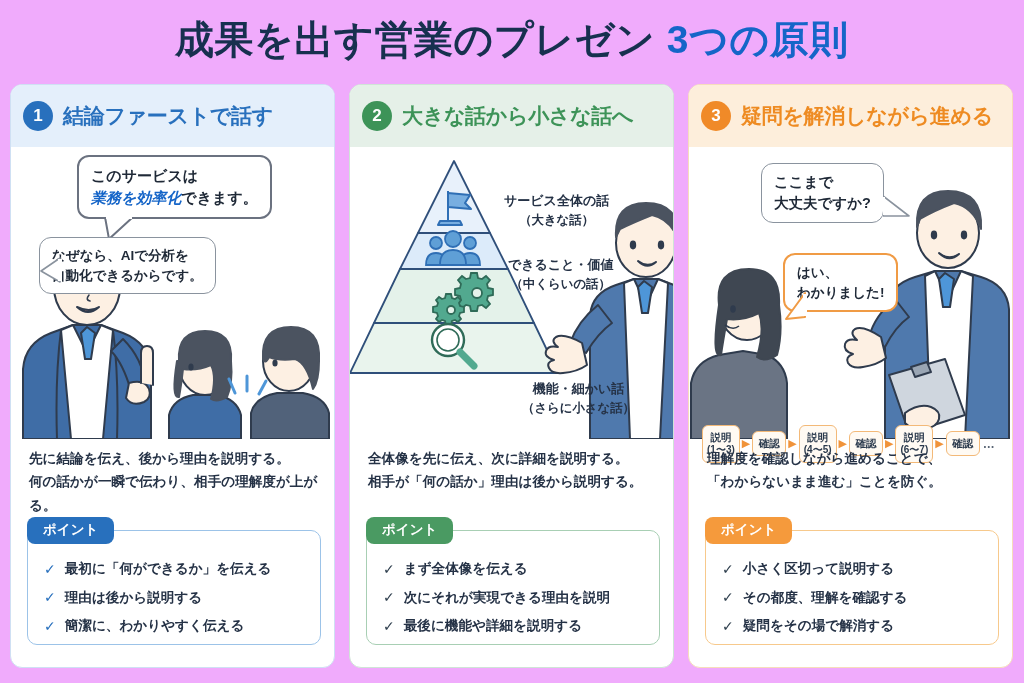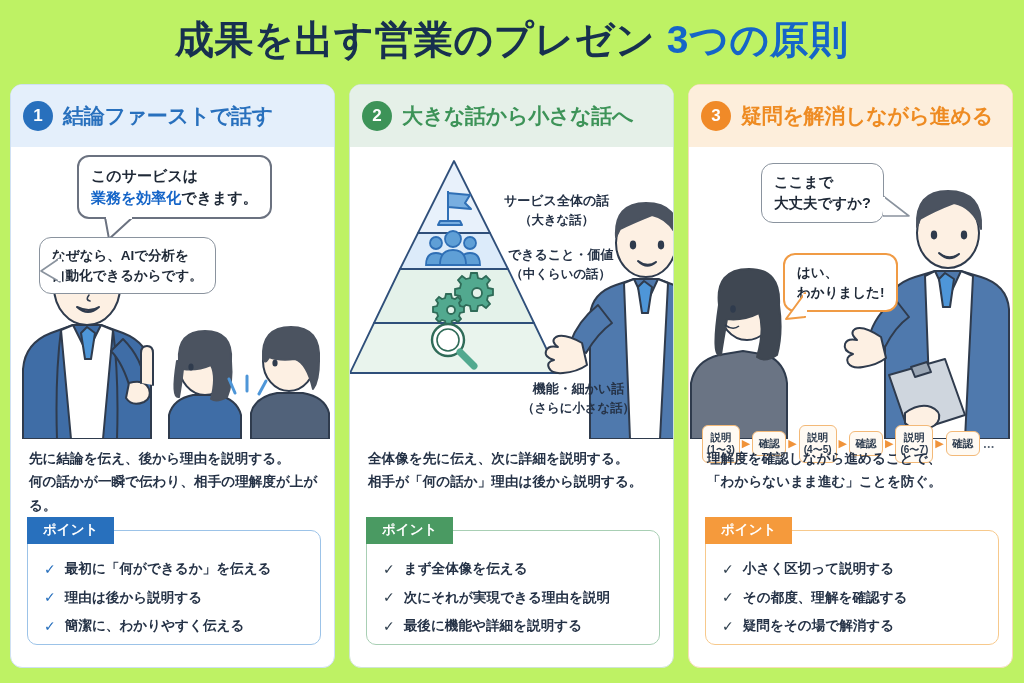--- a/index.html
+++ b/index.html
@@ -2,21 +2,21 @@
 <html lang="ja"><head>
 <meta charset="utf-8">
 <style>
   * { box-sizing: border-box; margin: 0; padding: 0; }
   html, body {
     width: 1024px; height: 683px;
     background: #ffffff;
     font-family: "Liberation Sans", "DejaVu Sans", sans-serif;
     overflow: hidden;
   }
-  #page { position: relative; width: 1024px; height: 683px; background: #bef264; }
+  #page { position: relative; width: 1024px; height: 683px; background: #f0abfc; }
 
   
   .title {
     position: absolute; top: 13px; left: 0; width: 1024px;
     text-align: center;
     font-size: 39px; font-weight: 700; letter-spacing: .5px;
     color: #17304f; white-space: nowrap;
   }
   .title .accent { color: #1565c8; }
 
@@ -58,35 +58,35 @@
   .illus { position: relative; height: 220px; width: 100%; }
   .illus svg { position: absolute; top: 0; left: 0; }
 
   
   .bubble {
     position: absolute; background: #fff;
     border: 2px solid #6b7280; border-radius: 12px;
     padding: 8px 12px; font-size: 15px; line-height: 1.45;
     color: #1f2937; font-weight: 700; white-space: nowrap;
   }
-  .bubble .hl { color: #1565c8; }
+  .bubble .hl { color: #1565c8; font-style: italic; }
   .bubble.thin { border-width: 1.6px; border-color: #8a939e; font-weight: 700; }
   .bubble.orange { border-color: #f09b45; }
 
   
   .desc {
     position: absolute; left: 18px; top: 362px; width: 292px;
     font-size: 13.6px; line-height: 1.72; color: #253246; font-weight: 700;
   }
 
   
   .pointbox { position: absolute; left: 16px; top: 432px; width: 294px; height: 128px; }
   .point-tab {
     position: absolute; top: 0; left: 0; z-index: 2;
-    padding: 4px 16px 5px; border-radius: 0;
+    padding: 4px 16px 5px; border-radius: 8px;
     color: #fff; font-size: 13.5px; font-weight: 700;
   }
   .c1 .point-tab { background: #2870bd; }
   .c2 .point-tab { background: #4a9a62; }
   .c3 .point-tab { background: #f59a3c; }
   .point-body {
     position: absolute; top: 13px; left: 0; width: 294px; height: 115px;
     border: 1.4px solid; border-radius: 10px; background: #fff;
     padding: 24px 0 0 16px;
   }
@@ -278,21 +278,21 @@
 
             <path d="M248 158 Q228 174 220 196 L236 206 Q248 186 262 176 Z" fill="#4f79ad"></path>
             <path d="M232 196 q-18 -10 -26 -6 q-6 4 2 10 q-10 -2 -12 4 q-2 6 8 9 q-8 2 -5 8 q3 6 14 5 q14 -1 24 -8 Z" fill="#fdf0e3"></path>
           </g>
         </svg>
 
         <div class="pyr-label" style="left:154px; top:16px;">
           <span>サービス全体の話</span>
           <span class="sub">（大きな話）</span>
         </div>
-        <div class="pyr-label" style="left:158px; top:71px;font-family:Liberation Mono, monospace;">
+        <div class="pyr-label" style="left:158px; top:80px;">
           <span>できること・価値</span>
           <span class="sub">（中くらいの話）</span>
         </div>
         <div class="pyr-label" style="left:172px; top:204px;">
           <span>機能・細かい話</span>
           <span class="sub">（さらに小さな話）</span>
         </div>
       </div>
 
       <div class="desc">

